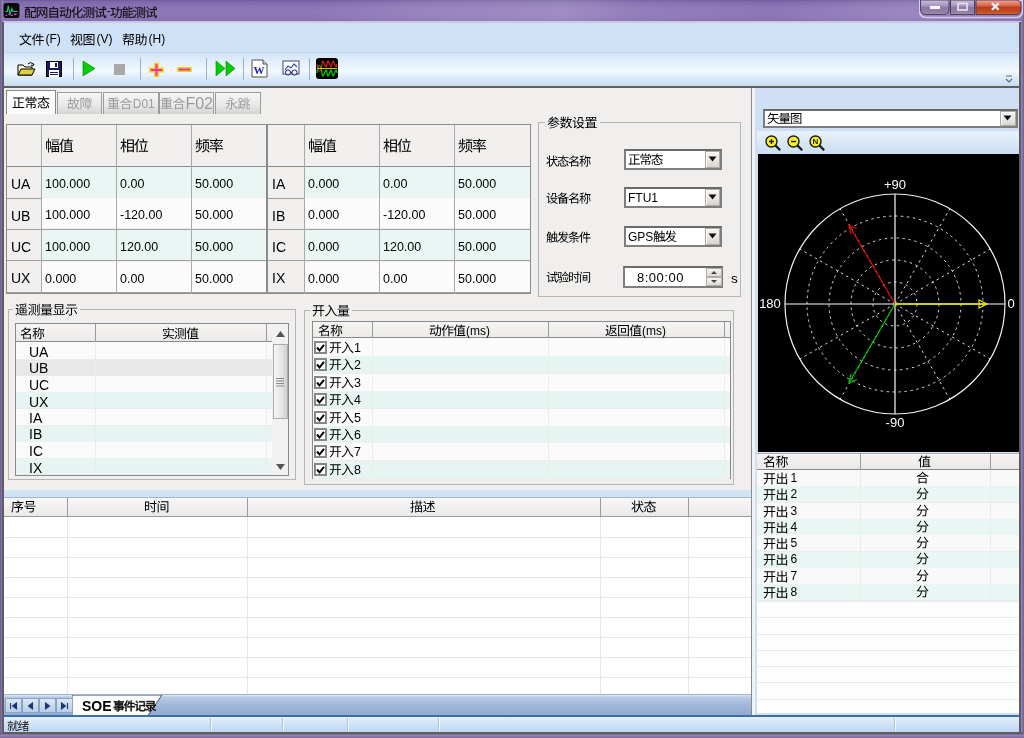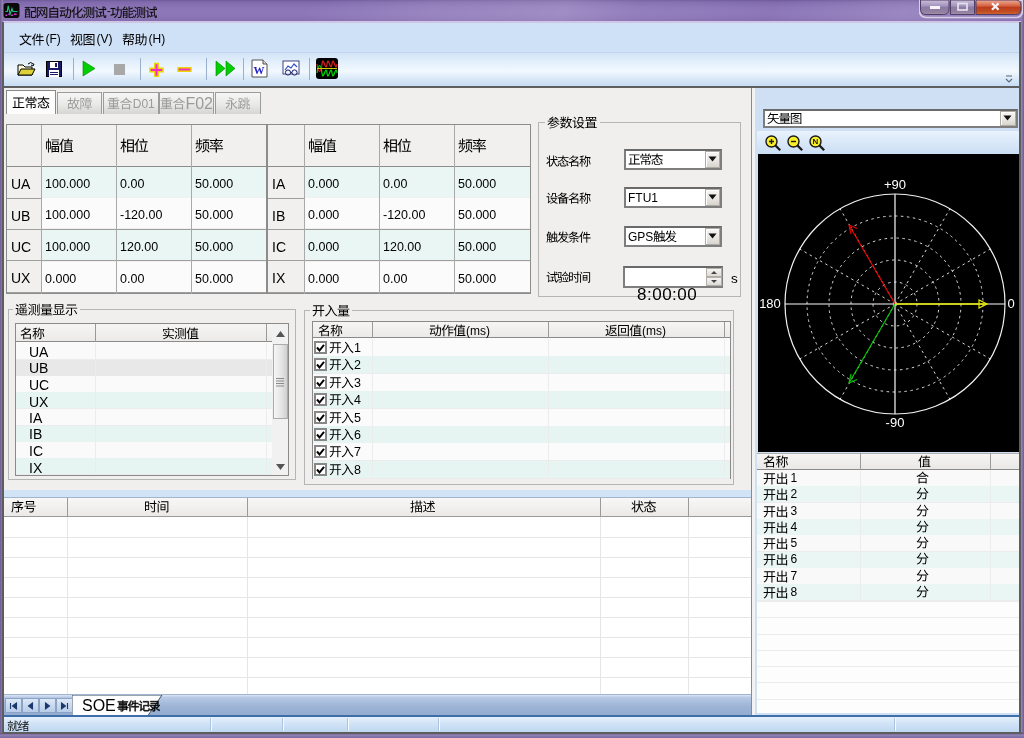--- a/index.html
+++ b/index.html
@@ -415,21 +415,21 @@
       <use href="#u53D1" x="905"></use>
     </svg>
   </div>
 <div class="a" style="left:546px;top:271px"><svg width="45.2" height="12.2" viewBox="0 -880 3705 1000" fill="#000">
       <use href="#u8BD5" x="0"></use>
       <use href="#u9A8C" x="902"></use>
       <use href="#u65F6" x="1803"></use>
       <use href="#u95F4" x="2705"></use>
     </svg></div>
 <div class="a" style="left:623px;top:266px;width:100px;height:22px;border:2px solid #7e7e7e;border-top-color:#6a6a6a;background:#fff"></div>
-<div class="a" style="left:637px;top:285px;font-size:17px;letter-spacing:0.5px">8:00:00</div>
+<div class="a" style="left:637px;top:270px;font-size:13px;letter-spacing:0.5px">8:00:00</div>
 <div class="a" style="left:706px;top:268px;width:16px;height:9px;background:linear-gradient(180deg,#f6f5f3,#dcdad6);border:1px solid #b2afa8"></div>
 <svg class="a" style="left:710px;top:270px" width="8" height="5" viewBox="0 0 8 5">
     <path d="M1 4 L4 1 L7 4 Z" fill="#444"></path>
   </svg>
 <div class="a" style="left:706px;top:277px;width:16px;height:9px;background:linear-gradient(180deg,#f6f5f3,#dcdad6);border:1px solid #b2afa8"></div>
 <svg class="a" style="left:710px;top:279px" width="8" height="5" viewBox="0 0 8 5">
     <path d="M1 1 L7 1 L4 4 Z" fill="#444"></path>
   </svg>
 <div class="a" style="left:731px;top:271px;font-size:13.5px">s</div>
 <div class="a" style="left:8px;top:309px;width:288px;height:171px;border:1px solid #b5b5b5"></div>
@@ -711,21 +711,21 @@
     <path d="M6.5 4 L10.5 7 L6.5 10 Z" fill="#1a3a6e" stroke="#1a3a6e" stroke-width="1.1" transform="translate(0,0)"></path>
   </svg>
 <div class="a" style="left:56px;top:698px;width:17px;height:15px;background:linear-gradient(180deg,#dce8f6,#b8cce8);border:1px solid #8ba3c6"></div>
 <svg class="a" style="left:56px;top:699px" width="17" height="14" viewBox="0 0 17 14">
     <path d="M11.5 4 v6 M5.5 4 L9.5 7 L5.5 10 Z" fill="#1a3a6e" stroke="#1a3a6e" stroke-width="1.1" transform="translate(0,0)"></path>
   </svg>
 <svg class="a" style="left:72px;top:695px" width="92" height="21" viewBox="0 0 92 21">
     <path d="M0 0 H90 L76 20.5 H0 Z" fill="#fdfdfd" stroke="#3c4c68" stroke-width="1"></path>
   </svg>
 <div class="a fx" style="left:82px;top:699px;height:14px">
-    <span style="font-weight:normal;font-size:16px">SOE</span>
+    <span style="font-weight:bold;font-size:14px">SOE</span>
     <svg style="margin-left:1px" width="43.6" height="11.8" viewBox="0 -880 3695 1000" fill="#000" stroke="#000" stroke-width="40">
       <use href="#u4E8B" x="0"></use>
       <use href="#u4EF6" x="898"></use>
       <use href="#u8BB0" x="1797"></use>
       <use href="#u5F55" x="2695"></use>
     </svg>
   </div>
 <div class="a" style="left:751px;top:88px;width:1px;height:628px;background:#8a8a8a"></div>
 <div class="a" style="left:752px;top:88px;width:5px;height:628px;background:#f2f2f2"></div>
 <div class="a" style="left:755px;top:88px;width:266px;height:628px;background:#cfe0f5"></div>

